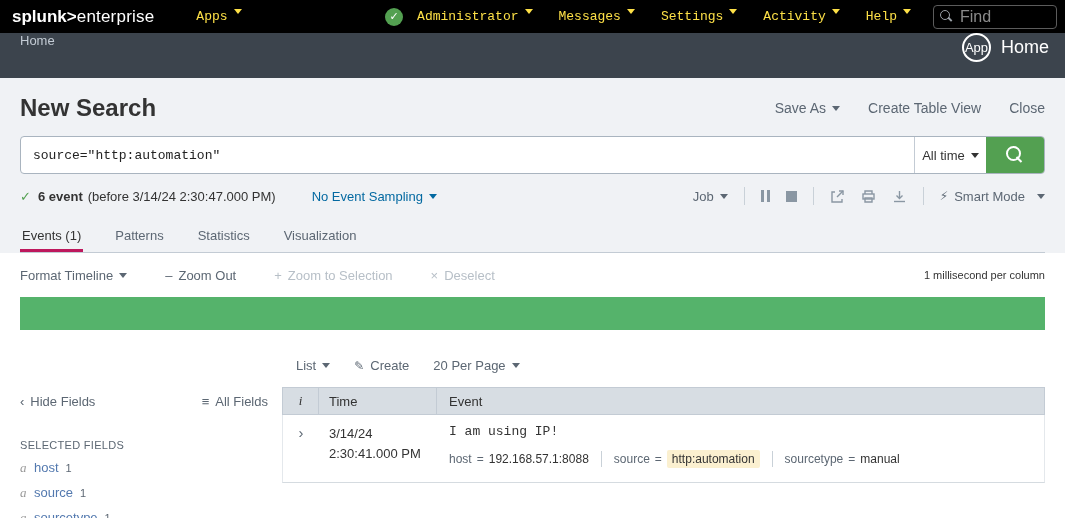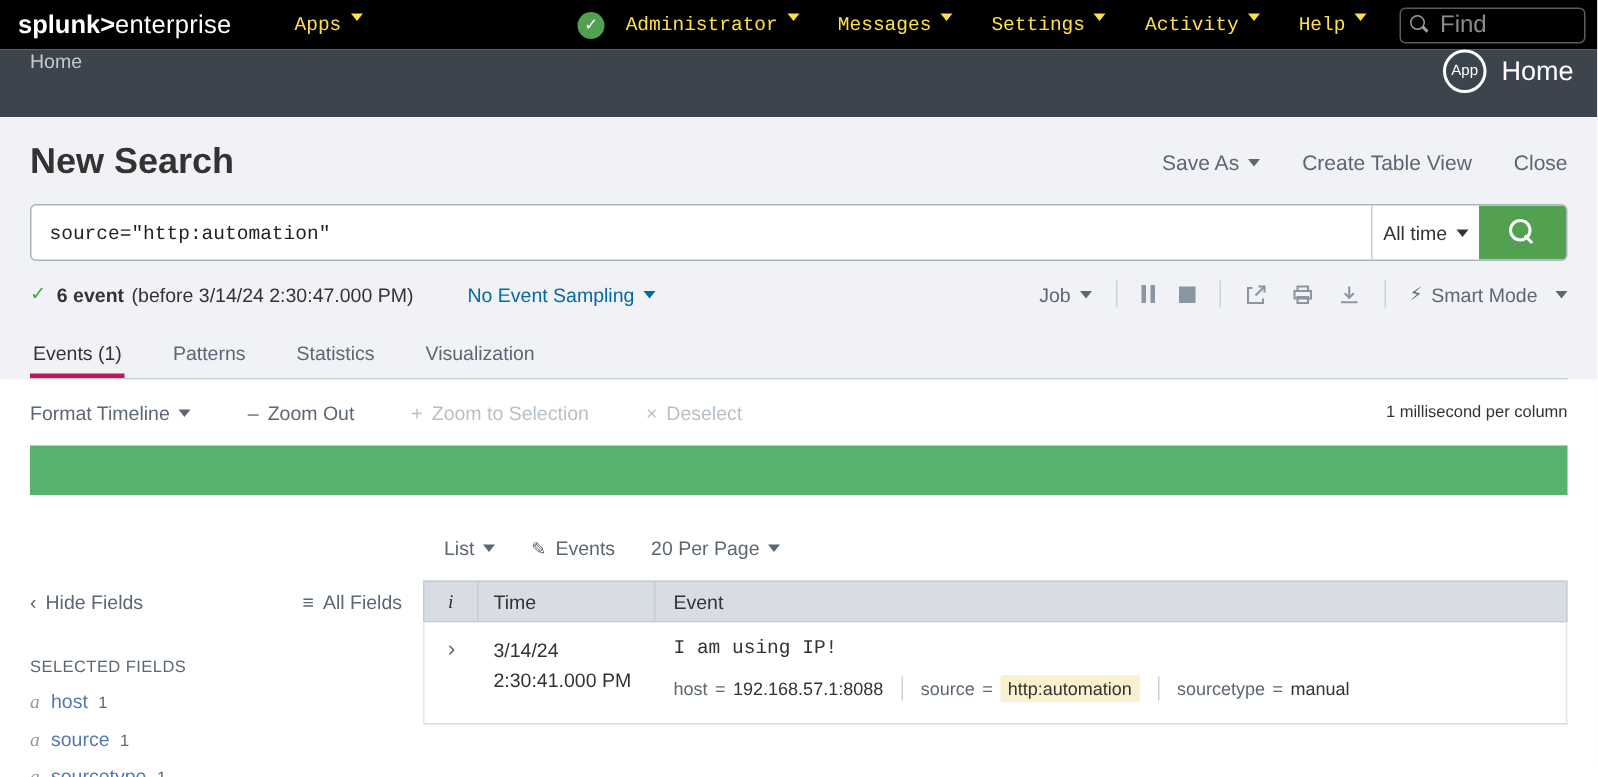--- a/index.html
+++ b/index.html
@@ -39,21 +39,21 @@
   .mag-lg { width: 18px; height: 18px; color: #fff; }
   .mag-lg::before { width: 11px; height: 11px; border-width: 2px; }
   .mag-lg::after { width: 2px; height: 7px; left: 12px; top: 10px; }
 
   
   .appbar { height: 45px; background: #3c444d; display: flex; align-items: flex-start; padding: 0 16px 0 20px; }
   .breadcrumb { font-size: 13px; color: #c3cbd4; cursor: pointer; }
   .appbar-right { margin-left: auto; display: flex; align-items: center; gap: 10px; }
   .app-badge { width: 29px; height: 29px; border: 2px solid #fff; border-radius: 50%;
                display: flex; align-items: center; justify-content: center;
-               font-size: 10px; color: #fff; cursor: pointer; }
+               font-size: 13px; color: #fff; cursor: pointer; }
   .app-title { font-size: 18px; color: #fff; }
 
   
   .main { padding: 0 20px; }
   .search-header { display: flex; align-items: center; margin-top: 16px; }
   .page-title { font-size: 24px; color: #333; font-weight: bold; }
   .header-links { margin-left: auto; display: flex; align-items: center; gap: 28px;
                   font-size: 14px; color: #5c6773; }
   .hlink { cursor: pointer; display: inline-flex; align-items: center; }
 
@@ -301,21 +301,21 @@
 
       <div class="histogram"></div>
 
       <div class="list-controls">
         <span class="lc-item">
           <span>List</span>
           <span class="caret"></span>
         </span>
         <span class="lc-item">
           <span class="pencil">✎</span>
-          <span>Events</span>
+          <span>Create</span>
         </span>
         <span class="lc-item">
           <span>20 Per Page</span>
           <span class="caret"></span>
         </span>
       </div>
 
       <div class="bottom">
 
         <div class="sidebar">

